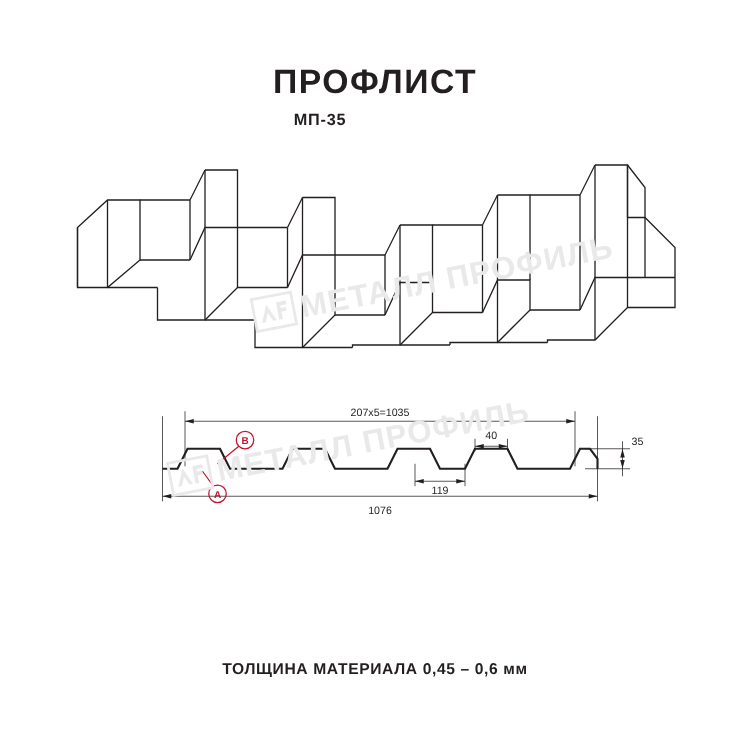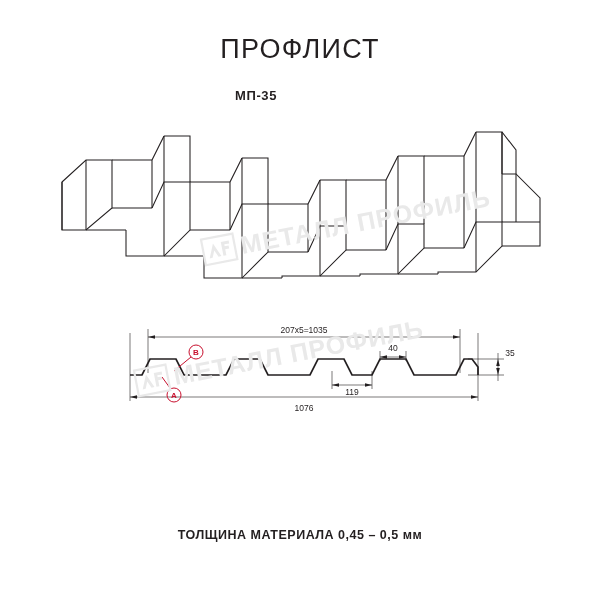--- a/index.html
+++ b/index.html
@@ -13,26 +13,26 @@
   }
   #page {
     position: relative;
     width: 600px;
     height: 600px;
     background: #ffffff;
     overflow: hidden;
   }
   .title {
     position: absolute;
-    top: 34px;
+    top: 50px;
     left: 0;
     width: 600px;
     text-align: center;
     font-size: 27px;
-    font-weight: normal;
+    font-weight: bold;
     letter-spacing: 1.2px;
     color: #231f20;
   }
   .subtitle {
     position: absolute;
     top: 88px;
     left: 0;
     width: 512px;
     text-align: center;
     font-size: 13px;
@@ -260,15 +260,15 @@
         <g transform="translate(4,10)">
           <path class="wm-box" d="M2,6 L34,6 L34,32 L2,32 Z"></path>
           <path class="wm-in" d="M7,26 L13,12 L19,26 L16,26 L13,19 L10,26 Z"></path>
           <path class="wm-in" d="M21,12 L29,12 L29,15 L24,15 L24,17 L28,17 L28,20 L24,20 L24,26 L21,26 Z"></path>
         </g>
         <text class="wm-text" x="44" y="38">МЕТАЛЛ ПРОФИЛЬ</text>
       </g>
     </svg>
   </div>
 
-  <div class="footer">ТОЛЩИНА МАТЕРИАЛА 0,45 – 0,5 мм</div>
+  <div class="footer">ТОЛЩИНА МАТЕРИАЛА 0,45 – 0,6 мм</div>
 
 </div>
 
 </body></html>

